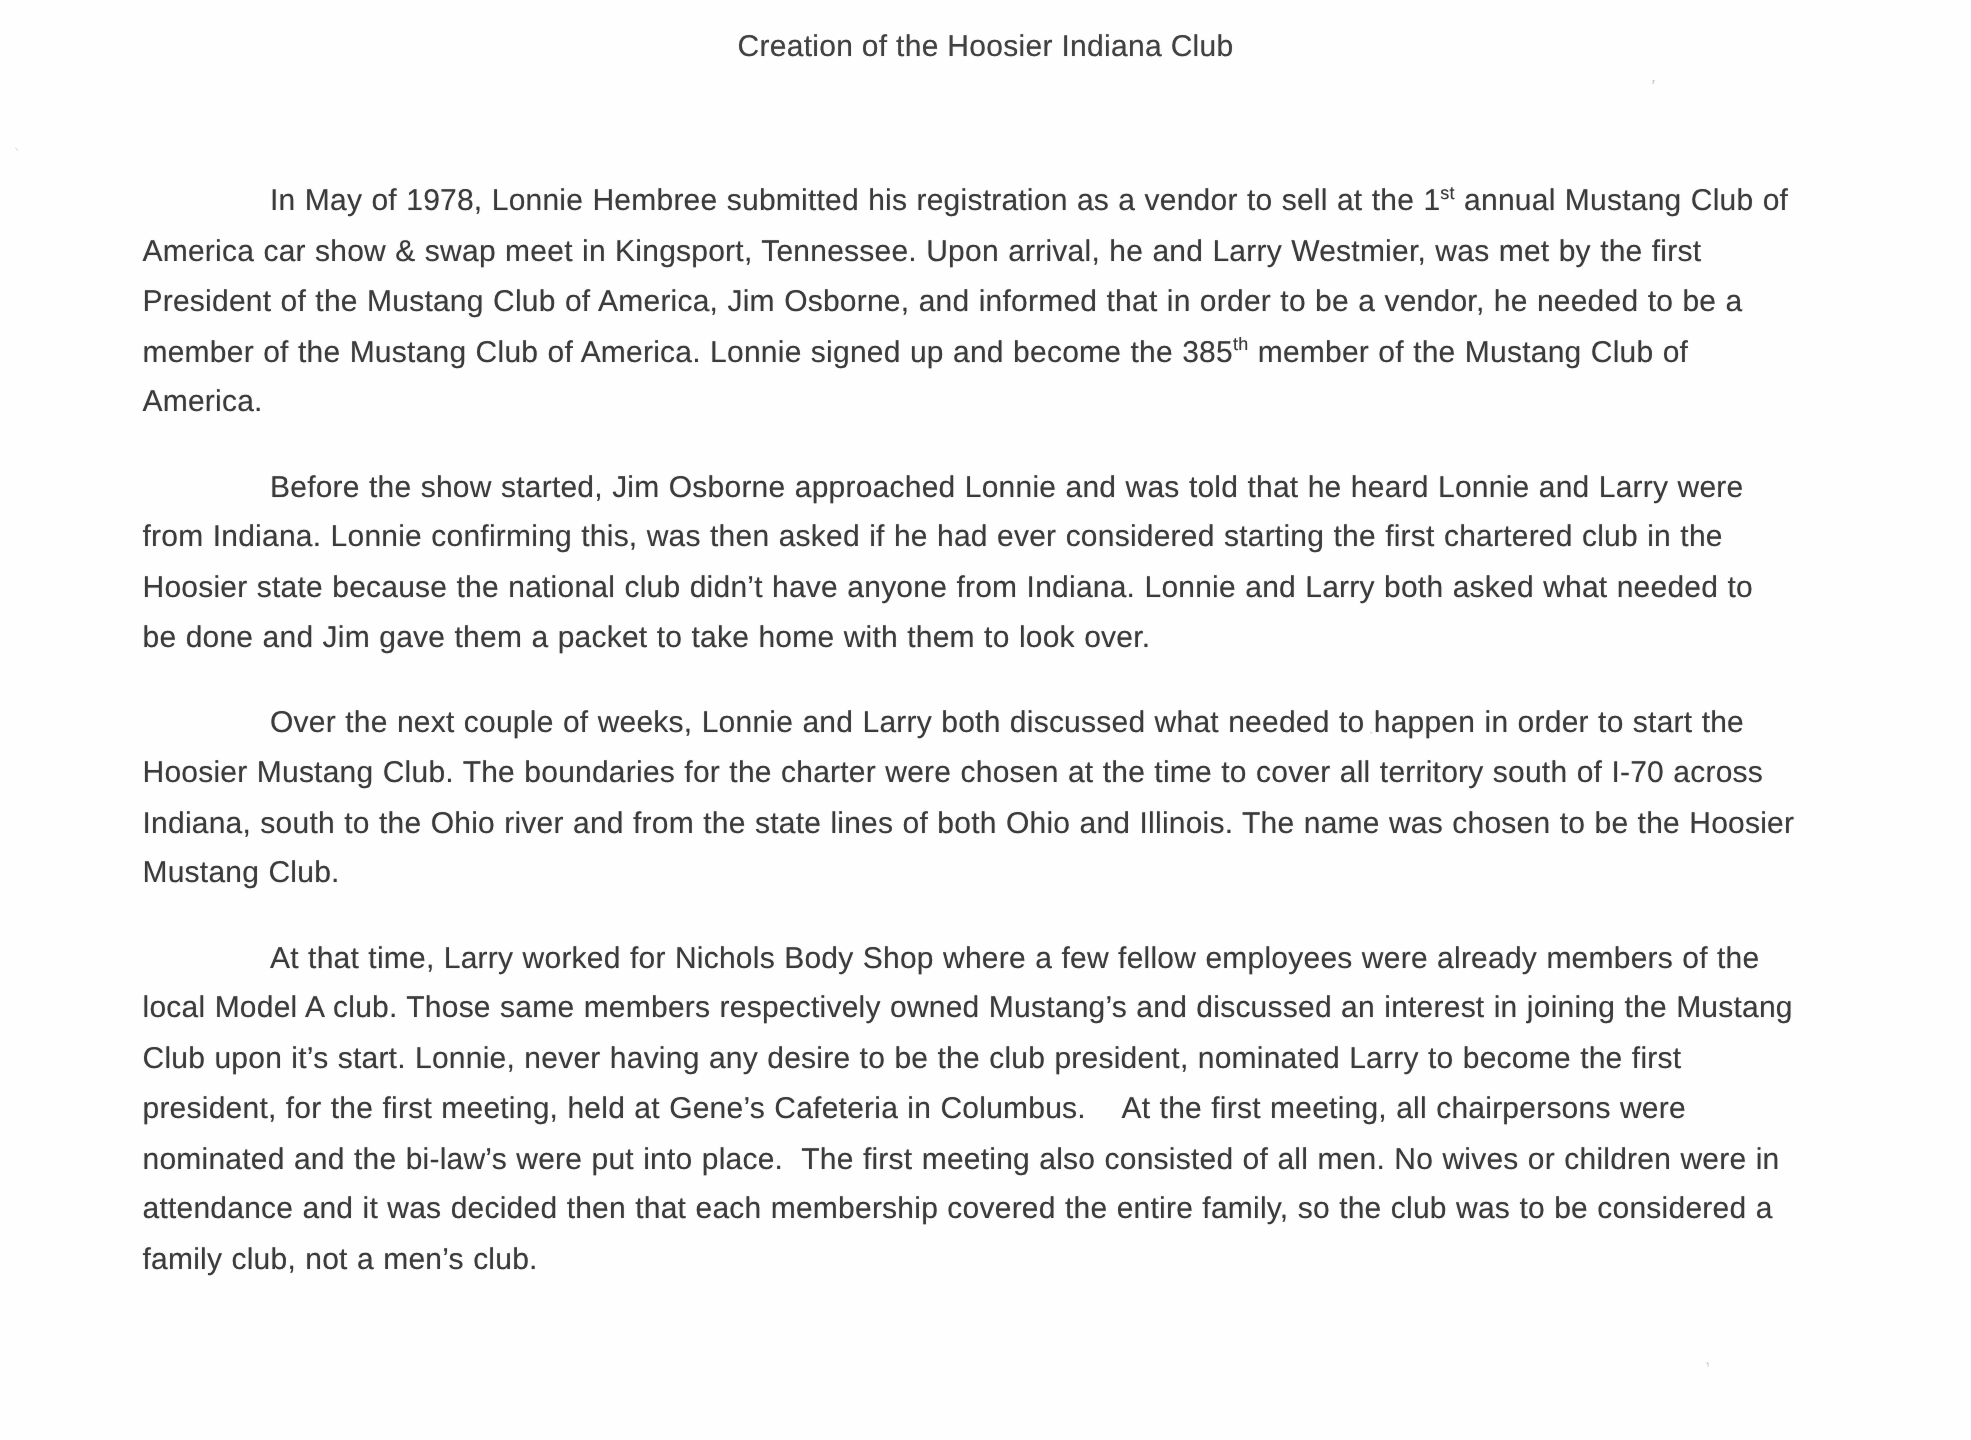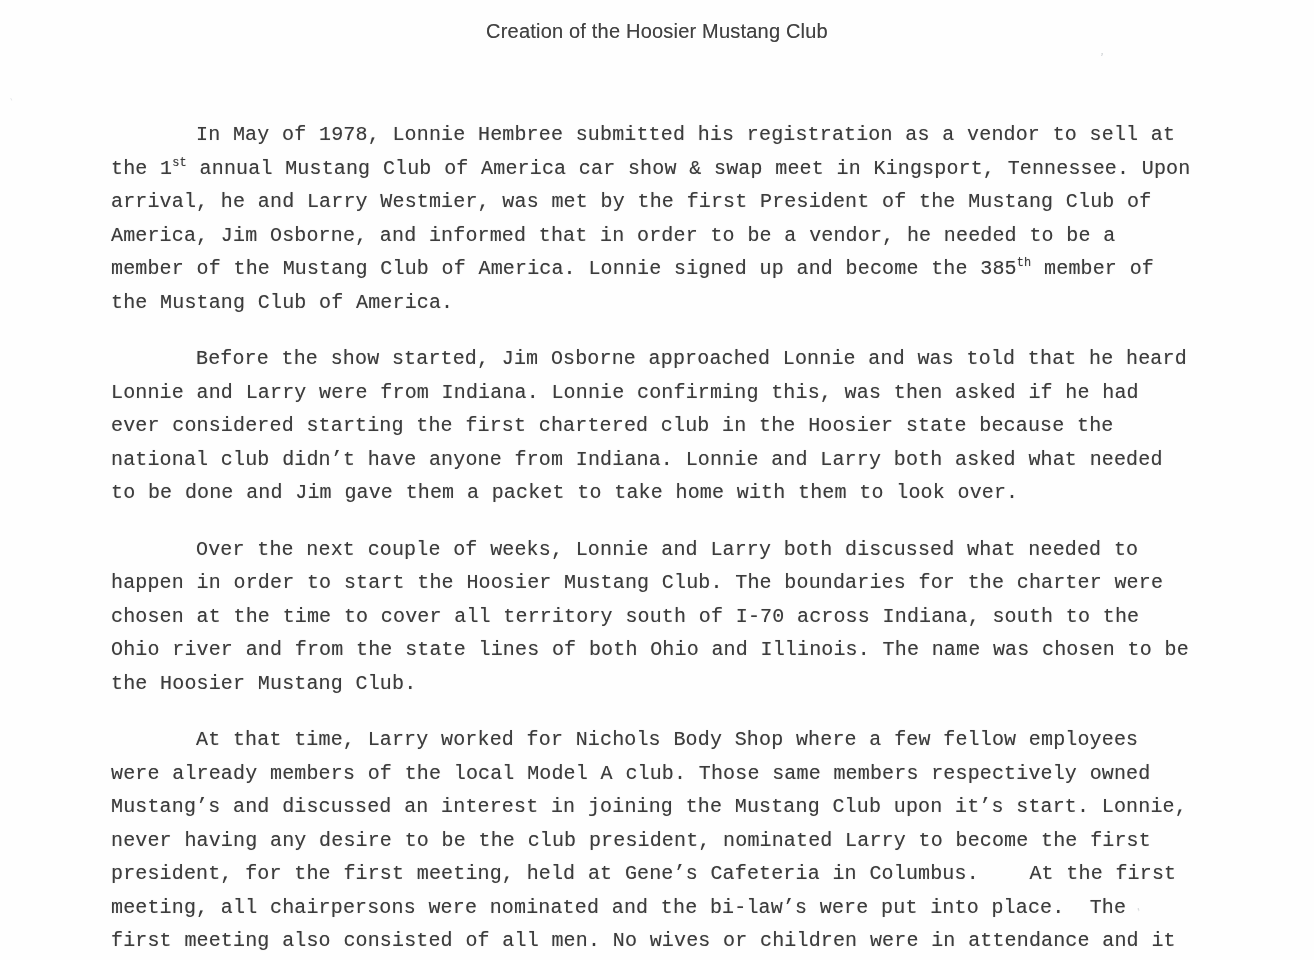--- a/index.html
+++ b/index.html
@@ -30,30 +30,29 @@
     color: #424242;
     text-shadow: 0 0 0.6px rgba(60,60,60,0.55);
   }
   .doc-body {
     position: absolute;
     top: 118px;
     left: 95px;
     width: 1102px;
   }
   .para {
-    margin: 0 0 23px 16px;
+    margin: 0 0 23px 0;
     font-size: 20px;
     line-height: 33.5px;
     letter-spacing: 0.15px;
     word-spacing: 0.5px;
     text-indent: 85px;
     white-space: pre-wrap;
     color: #3c3c3c;
     text-shadow: 0 0 0.7px rgba(70,70,70,0.5);
-    font-family: Liberation Mono, monospace;
   }
   .para sup {
     font-size: 12px;
     line-height: 0;
     vertical-align: super;
   }
   
   .artifact {
     position: absolute;
     background: transparent;
@@ -65,21 +64,21 @@
   .a1 { top: 50px;  left: 1100px; transform: rotate(12deg); }
   .a2 { top: 480px; left: 912px;  opacity: 0.35; }
   .a3 { top: 905px; left: 1138px; transform: rotate(-18deg); opacity: 0.45; }
   .a4 { top: 96px;  left: 8px;    opacity: 0.3; transform: rotate(15deg); }
 </style>
 </head>
 <body>
 
 <div class="page">
 
-  <div class="doc-title">Creation of the Hoosier Mustang Club</div>
+  <div class="doc-title">Creation of the Hoosier Indiana Club</div>
 
   <div class="doc-body" id="doc-body">
       <p class="para"><span>In May of 1978, Lonnie Hembree submitted his registration as a vendor to sell at the 1</span><sup>st</sup><span> annual Mustang Club of America car show &amp; swap meet in Kingsport, Tennessee. Upon arrival, he and Larry Westmier, was met by the first President of the Mustang Club of America, Jim Osborne, and informed that in order to be a vendor, he needed to be a member of the Mustang Club of America. Lonnie signed up and become the 385</span><sup>th</sup><span> member of the Mustang Club of America.</span></p>
       <p class="para"><span>Before the show started, Jim Osborne approached Lonnie and was told that he heard Lonnie and Larry were from Indiana. Lonnie confirming this, was then asked if he had ever considered starting the first chartered club in the Hoosier state because the national club didn’t have anyone from Indiana. Lonnie and Larry both asked what needed to be done and Jim gave them a packet to take home with them to look over.</span></p>
       <p class="para"><span>Over the next couple of weeks, Lonnie and Larry both discussed what needed to happen in order to start the Hoosier Mustang Club. The boundaries for the charter were chosen at the time to cover all territory south of I-70 across Indiana, south to the Ohio river and from the state lines of both Ohio and Illinois. The name was chosen to be the Hoosier Mustang Club.</span></p>
       <p class="para"><span>At that time, Larry worked for Nichols Body Shop where a few fellow employees were already members of the local Model A club. Those same members respectively owned Mustang’s and discussed an interest in joining the Mustang Club upon it’s start. Lonnie, never having any desire to be the club president, nominated Larry to become the first president, for the first meeting, held at Gene’s Cafeteria in Columbus.    At the first meeting, all chairpersons were nominated and the bi-law’s were put into place.  The first meeting also consisted of all men. No wives or children were in attendance and it was decided then that each membership covered the entire family, so the club was to be considered a family club, not a men’s club.</span></p>
     </div>
 
   <span class="artifact a1">’</span>
   <span class="artifact a2">·</span>

